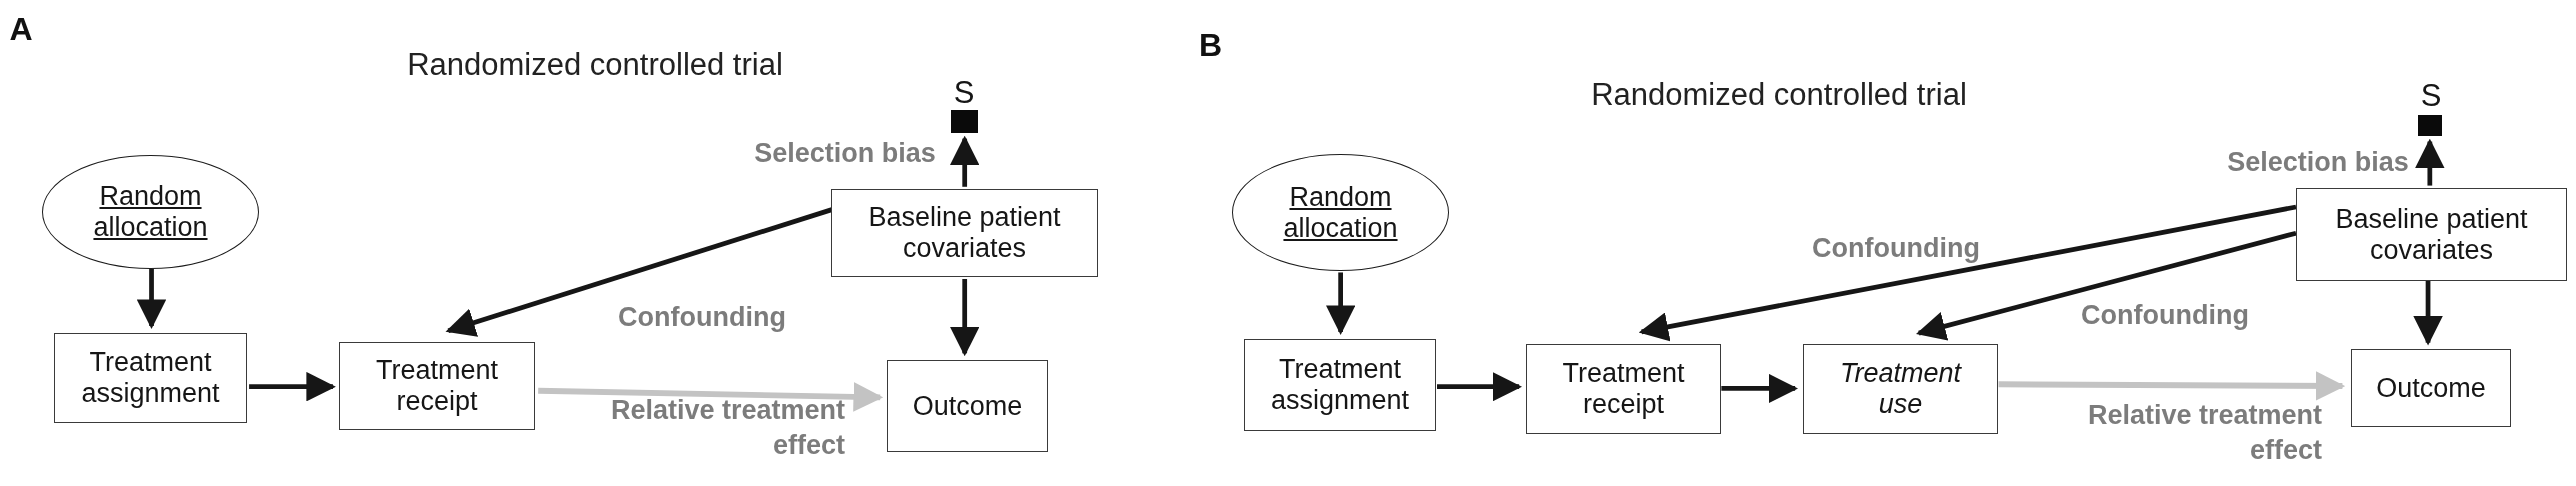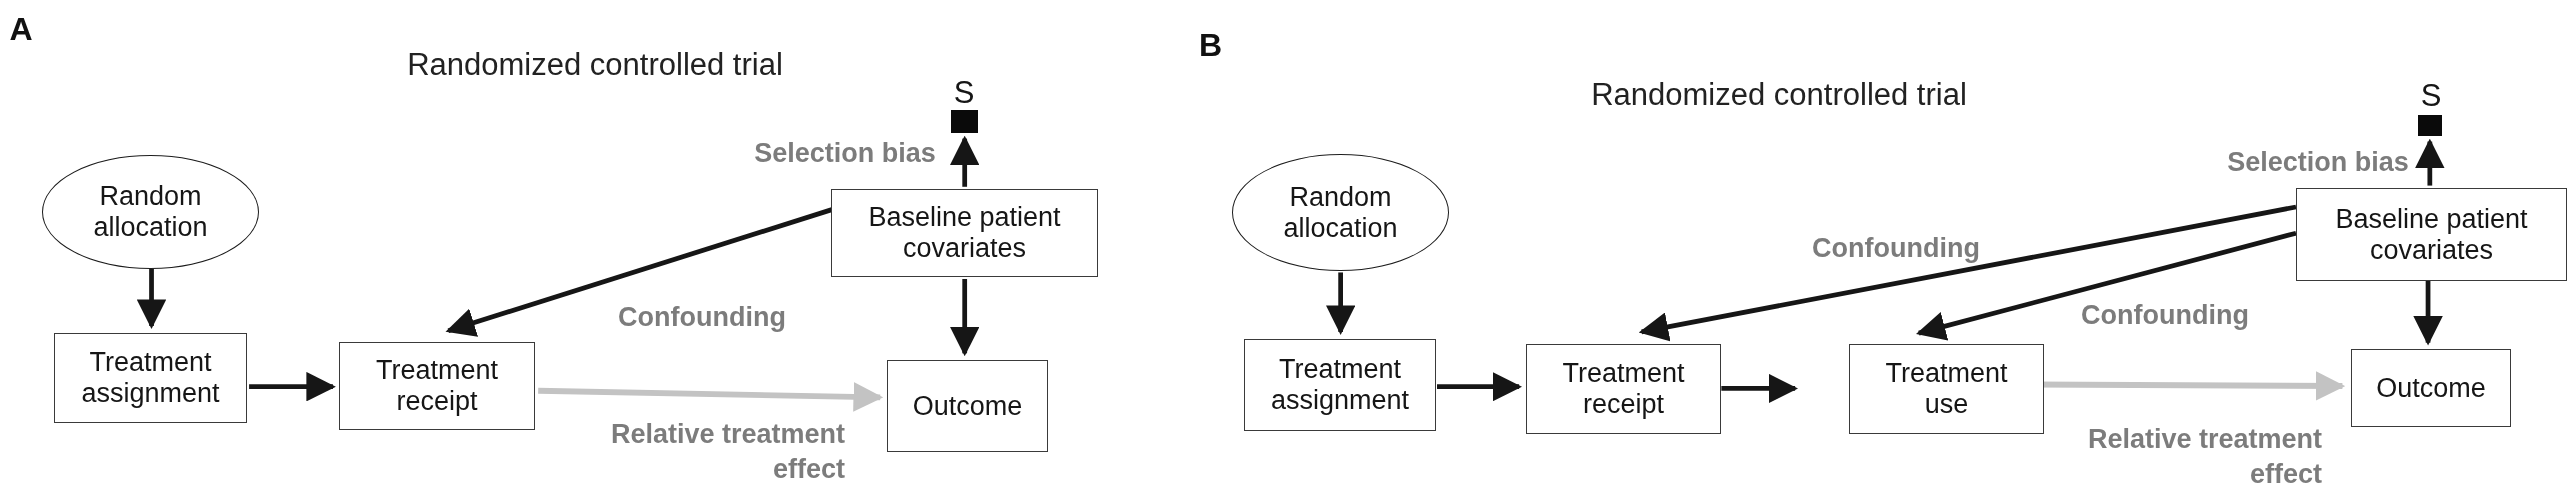--- a/index.html
+++ b/index.html
@@ -33,33 +33,34 @@
     align-items: center;
     justify-content: center;
     text-align: center;
     font-size: 27px;
     line-height: 1.14;
     color: #161616;
   }
   .node.ellipse {
     border-radius: 50%;
     border-color: #1c1c1c;
+    text-decoration: underline;
   }
   .wrap-narrow { display: inline-block; max-width: 143px; }
   .edge-label {
     position: absolute;
     transform: translate(-50%, -50%);
     font-size: 27px;
     font-weight: bold;
     color: #7c7c7c;
     text-align: right;
     line-height: 1.28;
     white-space: nowrap;
   }
-  .edge-label.wrap { white-space: normal; margin-top: 24px; }
+  .edge-label.wrap { white-space: normal; }
   .sel-square { position: absolute; background: #0a0a0a; }
   .sel-letter {
     position: absolute;
     transform: translate(-50%, -50%);
     font-size: 31px;
     color: #161616;
   }
   svg.edges { position: absolute; left: 0; top: 0; }
   .eb { stroke: #161616; stroke-width: 8; marker-end: url(#mb); }
   .eg { stroke: #c3c3c3; stroke-width: 10; marker-end: url(#mg); }
@@ -136,21 +137,21 @@
   </div>
 
   <div class="node" style="left:1244px; top:339px; width:192px; height:92px;">
     <span>Treatment assignment</span>
   </div>
 
   <div class="node" style="left:1526px; top:344px; width:195px; height:90px;">
     <span>Treatment receipt</span>
   </div>
 
-  <div class="node" style="left:1849px; top:344px; width:195px; height:90px;">
+  <div class="node" style="left:1803px; top:344px; width:195px; height:90px;font-style:italic;">
     <span class="wrap-narrow">Treatment use</span>
   </div>
 
   <div class="node" style="left:2296px; top:188px; width:271px; height:93px;">
     <span>Baseline patient covariates</span>
   </div>
 
   <div class="node" style="left:2351px; top:349px; width:160px; height:78px;">
     <span>Outcome</span>
   </div>

